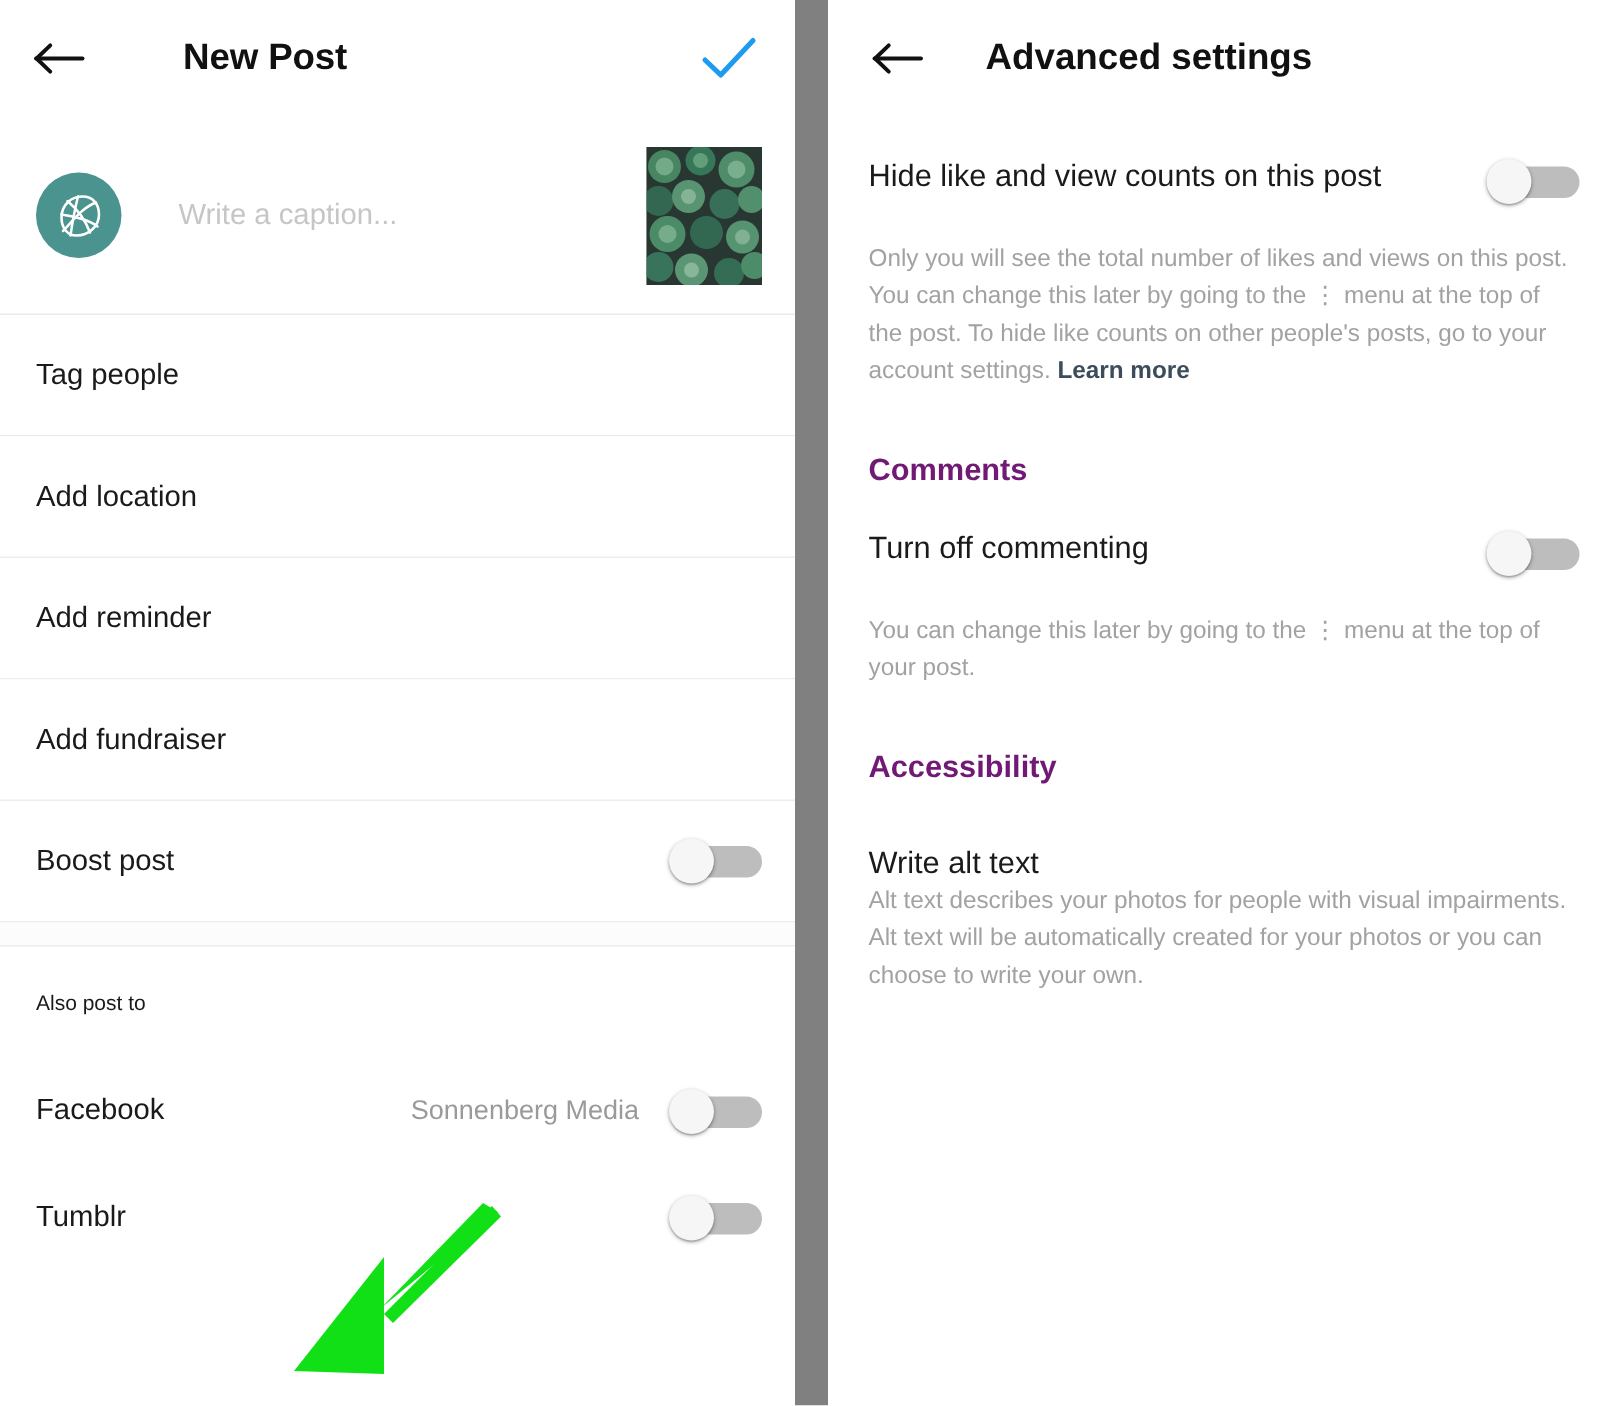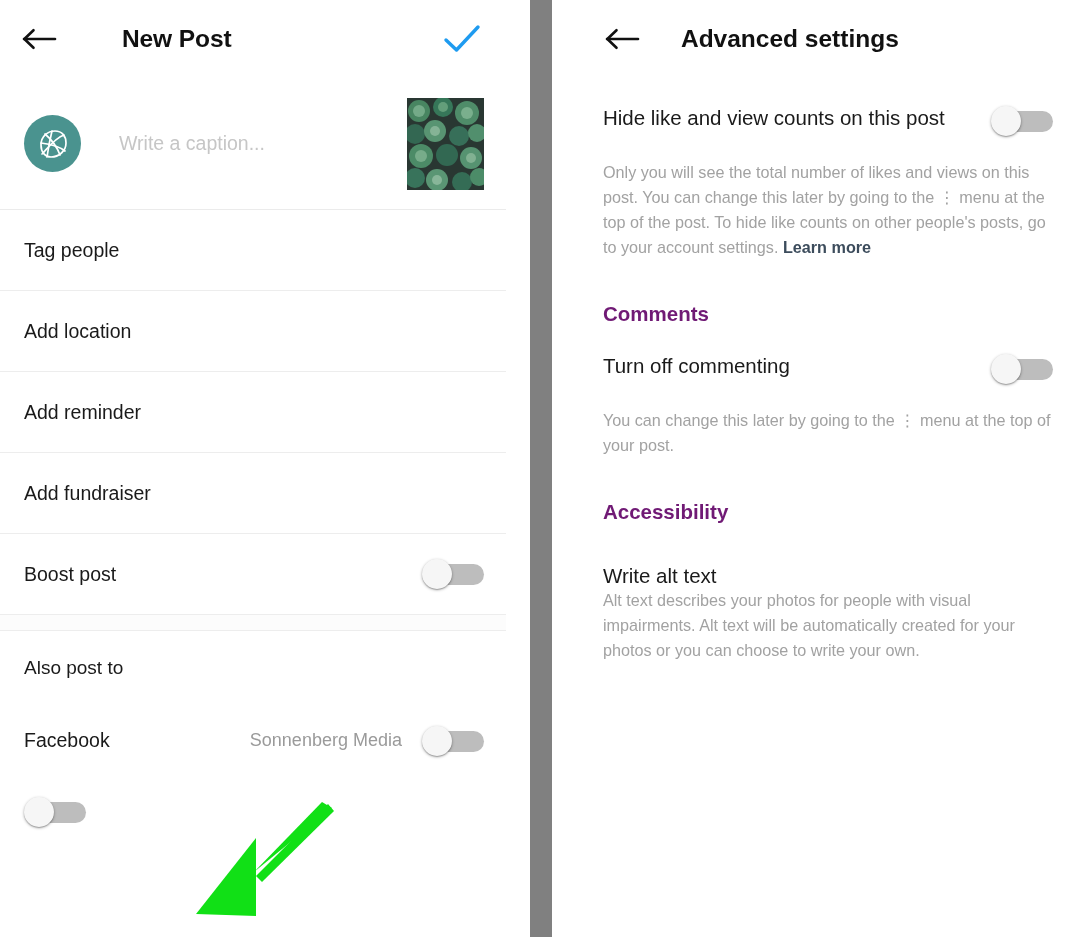--- a/index.html
+++ b/index.html
@@ -11,21 +11,20 @@
     font-family: "Liberation Sans", sans-serif;
     overflow: hidden;
   }
 
   #screen {
     position: relative;
     width: 1080px;
     height: 884px;
     display: flex;
     background: #ffffff;
-    gap: 24px;
   }
 
   
   .panel {
     position: relative;
     height: 937px;
     background: #ffffff;
     overflow: hidden;
   }
   .panel-left  { width: 530px; }
@@ -103,21 +102,21 @@
   .section-gap {
     height: 16px;
     background: #fcfcfc;
     border-bottom: 1.5px solid #ededed;
   }
   .row-head {
     height: 74px;
     display: flex; align-items: center;
     padding: 0 22px 0 24px;
   }
-  .row-head .row-label { font-size: 19px; color: #1a1a1a; }
+  .row-head .row-label { font-size: 14px; color: #1a1a1a; }
   .row-nodiv { border-bottom: none; }
   .row-sub {
     font-size: 18px;
     color: #9a9a9a;
     padding-right: 20px;
     white-space: nowrap;
   }
 
   
   .toggle {
@@ -292,20 +291,21 @@
       <div class="row-label">Facebook</div>
       <div class="row-sub">Sonnenberg Media</div>
       <div class="toggle">
         <div class="track"></div>
         <div class="knob"></div>
       </div>
     </div>
 
 
     <div class="row row-nodiv">
+      <div class="row-label">Tumblr</div>
       <div class="toggle">
         <div class="track"></div>
         <div class="knob"></div>
       </div>
     </div>
 
     <div class="row row-nodiv">
       
       
     </div>

